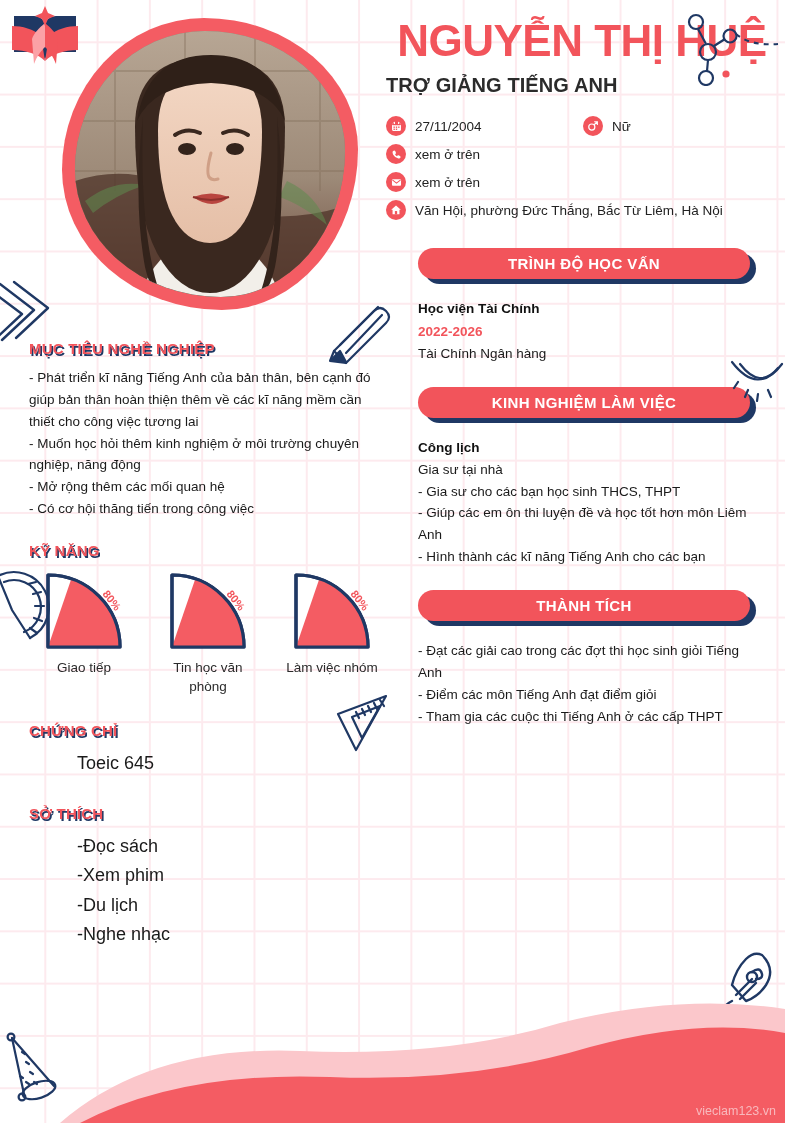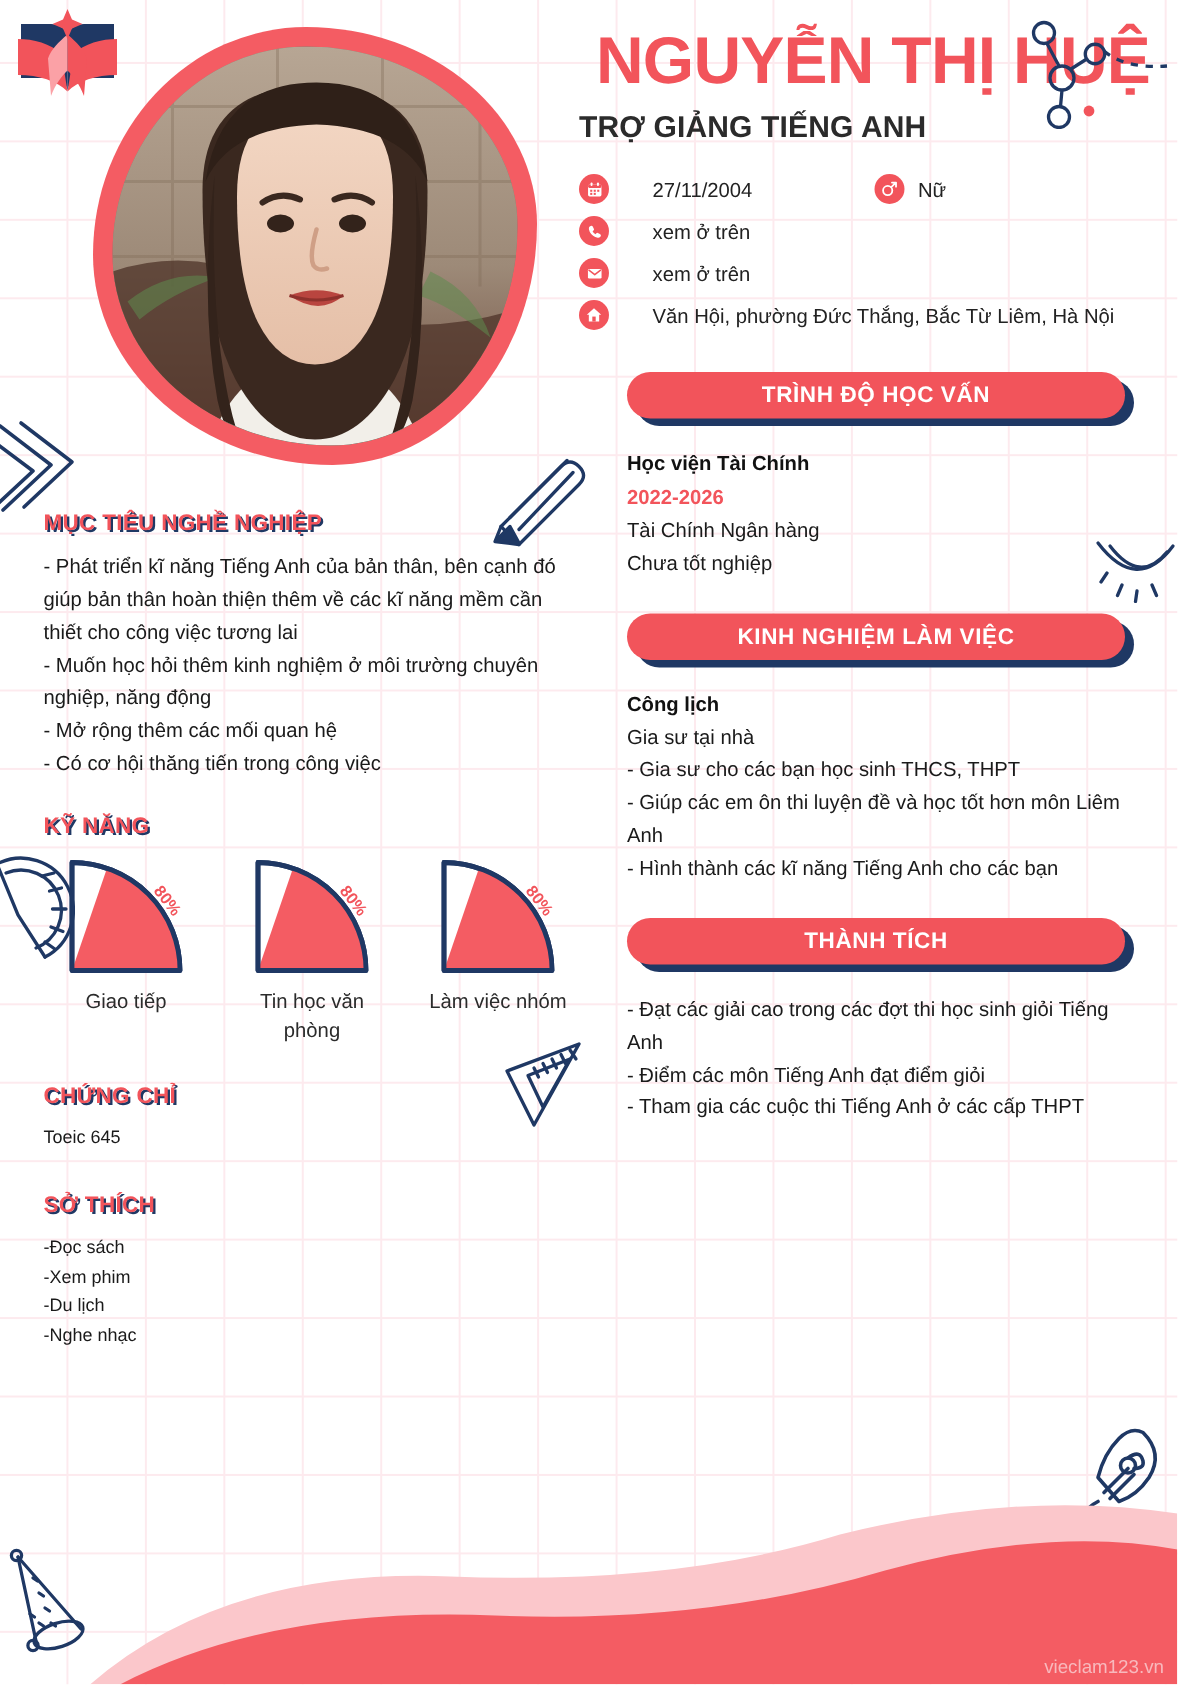--- a/index.html
+++ b/index.html
@@ -83,21 +83,21 @@
     color: #2b2b2b;
     letter-spacing: 0.1px;
     margin-top: 10px;
   }
 
   
   .contacts { position: absolute; left: 386px; top: 116px; width: 394px; }
   .c-row {
     display: flex; align-items: center;
     margin-bottom: 8px;
-    font-size: 13.5px; color: #222; gap: 20px;
+    font-size: 13.5px; color: #222;
   }
   .c-ico {
     width: 20px; height: 20px;
     border-radius: 50%;
     background: #f2545b;
     display: inline-flex; align-items: center; justify-content: center;
     margin-right: 9px; flex: 0 0 20px;
   }
   .c-ico svg { display: block; }
   .c-row.dual { position: relative; }
@@ -125,21 +125,21 @@
   .l-title {
     font-size: 15px; font-weight: 700;
     color: #f2545b;
     letter-spacing: 0.2px;
     text-shadow: 1.5px 1.5px 0 #1f3864;
     margin-bottom: 10px;
   }
   .body-text { font-size: 13.5px; line-height: 1.62; color: #1a1a1a; }
   .body-text p { margin: 0; }
 
-  .list-line { font-size: 12px; line-height: 1.64; color: #1a1a1a; }
+  .list-line { font-size: 18px; line-height: 1.64; color: #1a1a1a; margin-left: 48px; }
 
   
   .skills { display: flex; gap: 14px; margin-top: 4px; }
   .skill { width: 110px; text-align: center; }
   .gauge { width: 84px; height: 84px; margin: 0 auto; position: relative; }
   .gauge svg { display: block; }
   .skill-label {
     font-size: 13.5px; color: #2b2b2b;
     margin-top: 6px; line-height: 1.38;
   }
@@ -354,21 +354,20 @@
   <div class="col-right">
 
     <div class="blk">
       <div class="pill-wrap">
         <div class="pill-shadow"></div>
         <div class="pill">TRÌNH ĐỘ HỌC VẤN</div>
       </div>
       <div class="r-bold">Học viện Tài Chính</div>
       <div class="r-accent">2022-2026</div>
       <div class="r-text">Tài Chính Ngân hàng</div>
-      <div class="r-text">Chưa tốt nghiệp</div>
     </div>
 
     <div class="blk" style="margin-top:10px;">
       <div class="pill-wrap">
         <div class="pill-shadow"></div>
         <div class="pill">KINH NGHIỆM LÀM VIỆC</div>
       </div>
       <div class="r-bold">Công lịch</div>
       <div class="r-text">Gia sư tại nhà</div>
       <div class="r-text">- Gia sư cho các bạn học sinh THCS, THPT</div>

